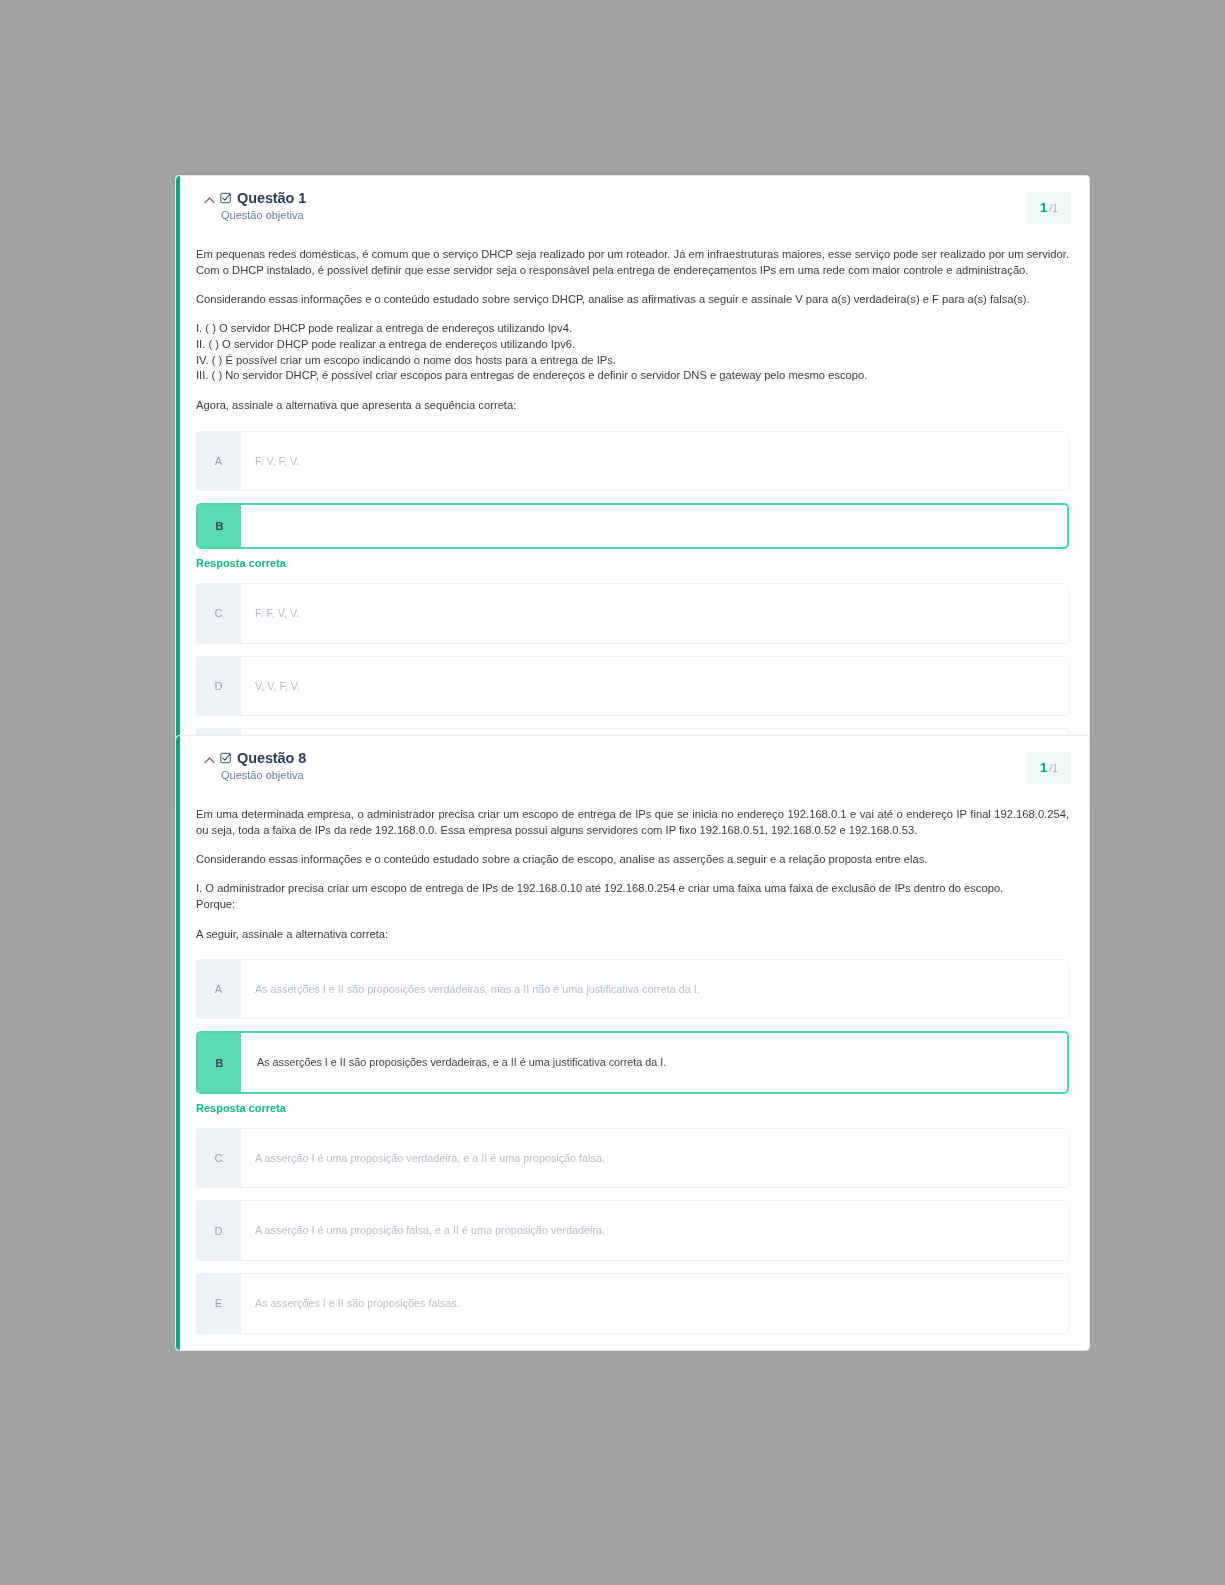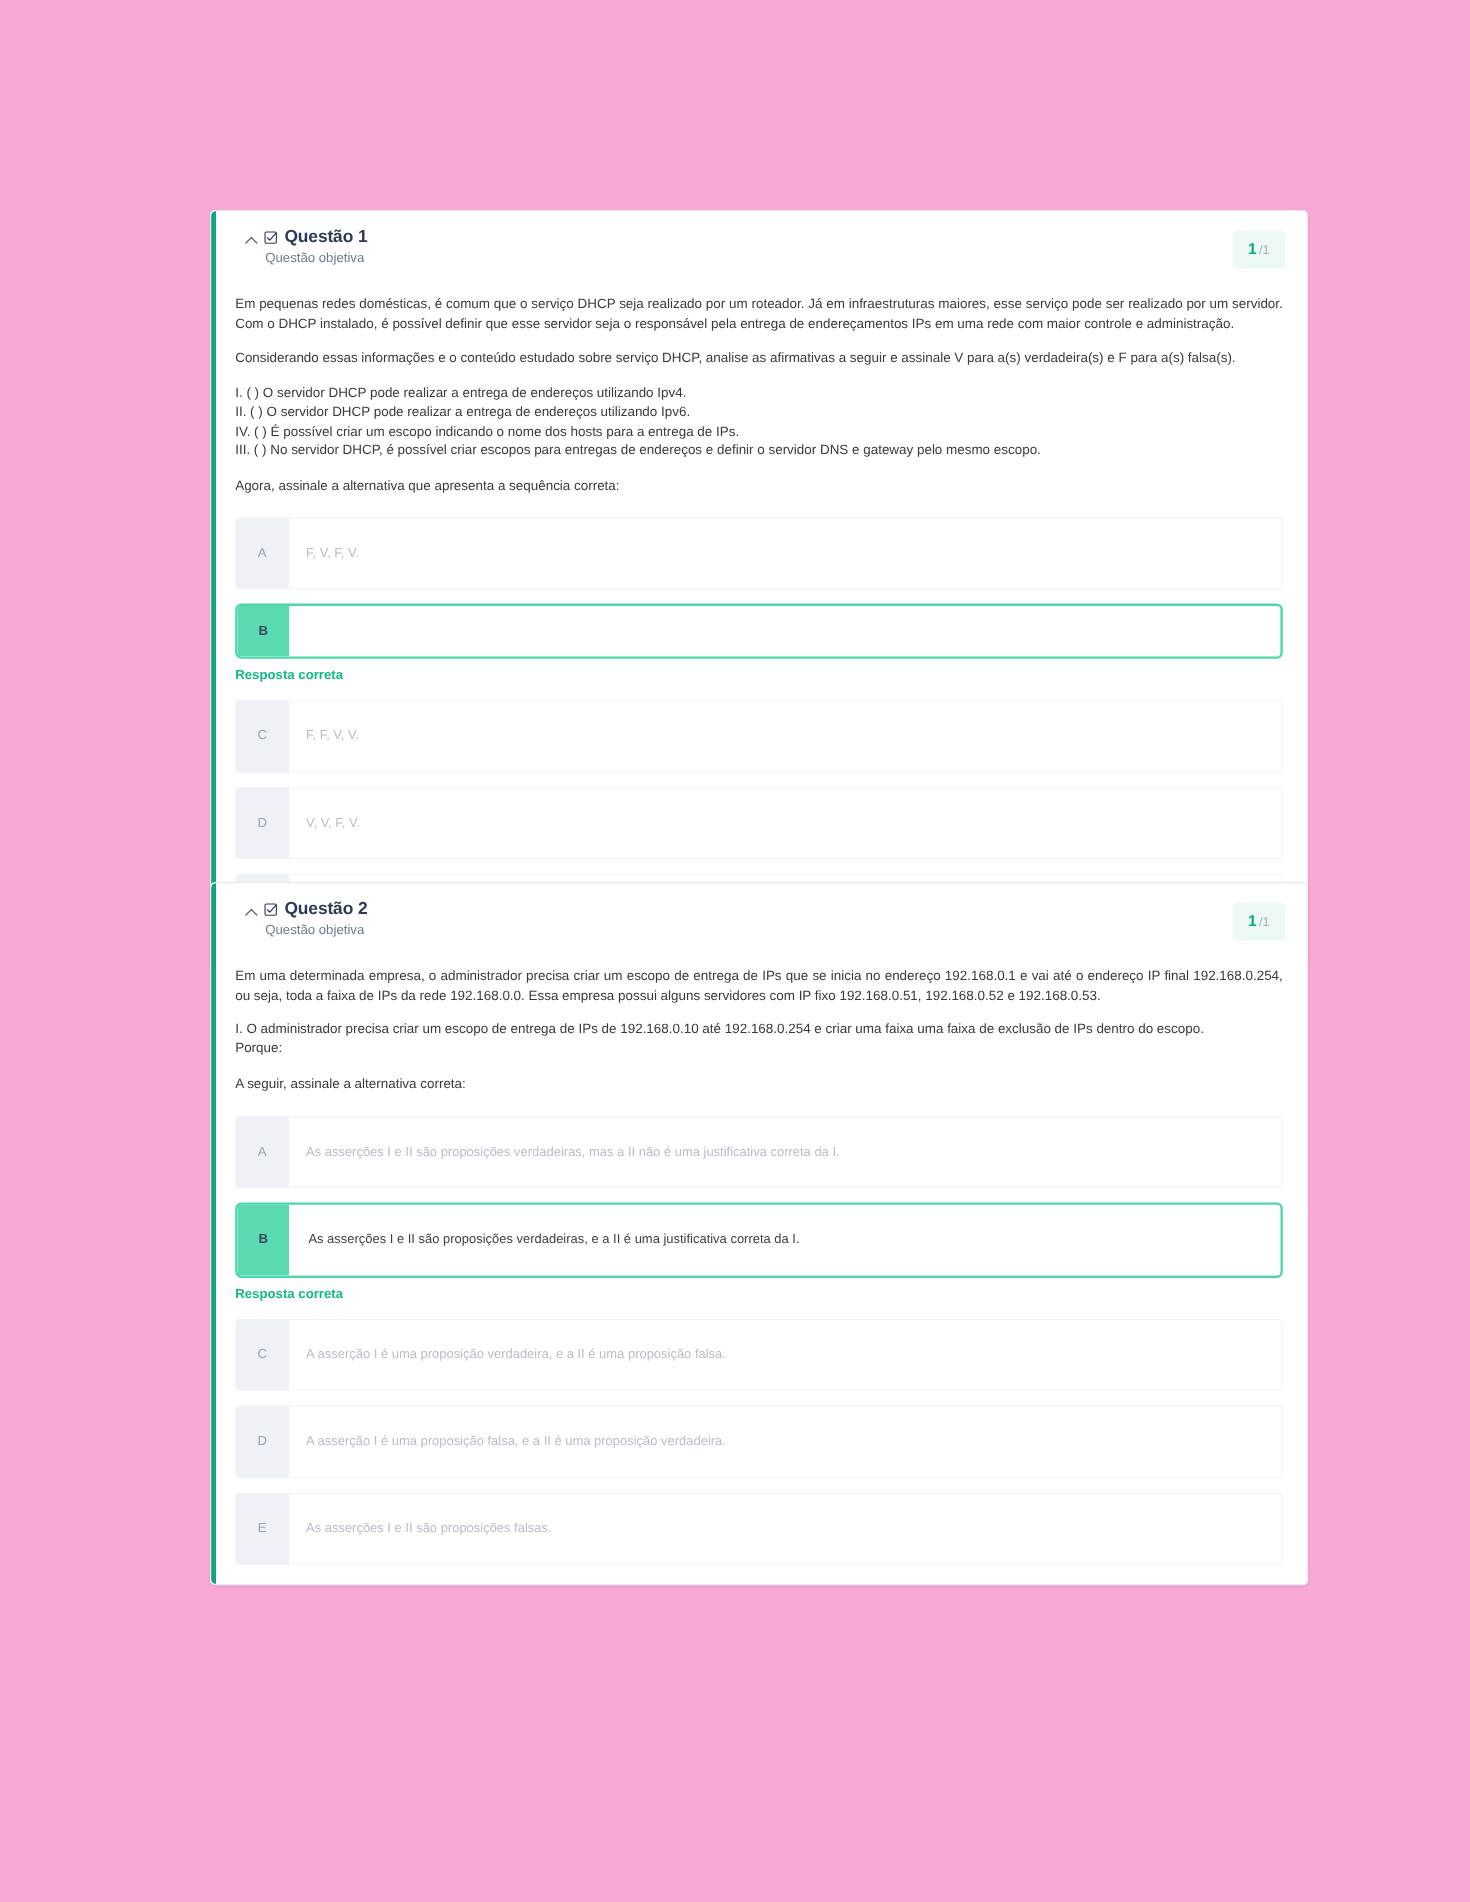--- a/index.html
+++ b/index.html
@@ -14,21 +14,21 @@
     color: #3c3c3c;
     position: relative;
     overflow: hidden;
   }
 
   .page {
     position: absolute;
     left: 0; top: 0;
     width: 1225px;
     height: 1585px;
-    background: #f9a8d4;
+    background: #a3a3a3;
   }
 
   .q-card {
     position: absolute;
     left: 175px;
     width: 915px;
     background: #ffffff;
     border: 1px solid #e6eaee;
     border-radius: 4px;
     box-shadow: 0 1px 3px rgba(40,50,70,0.07);
@@ -260,32 +260,33 @@
           </svg>
       </div>
       <div class="q-titlewrap">
         <div class="q-title">
           <span class="qicon">
             <svg width="12" height="12" viewBox="0 0 14 14">
                 <rect x="1" y="1.5" width="11" height="11" rx="1.2" fill="none" stroke="#2b3a55" stroke-width="1.1"></rect>
                 <path d="M3.3 7.2 L5.7 9.5 L11.6 2.6" stroke="#2b3a55" stroke-width="1.2" fill="none" stroke-linecap="round" stroke-linejoin="round"></path>
               </svg>
           </span>
-          <span>Questão 2</span>
+          <span>Questão 8</span>
         </div>
         <div class="q-sub">Questão objetiva</div>
       </div>
       <div class="score-badge">
         <span class="got">1</span>
         <span class="tot">/1</span>
       </div>
     </div>
 
     <div class="q-body">
       <p class="ptext" style="margin-top:14px;">Em uma determinada empresa, o administrador precisa criar um escopo de entrega de IPs que se inicia no endereço 192.168.0.1 e vai até o endereço IP final 192.168.0.254, ou seja, toda a faixa de IPs da rede 192.168.0.0. Essa empresa possui alguns servidores com IP fixo 192.168.0.51, 192.168.0.52 e 192.168.0.53.</p>
+      <p class="ptext nojust">Considerando essas informações e o conteúdo estudado sobre a criação de escopo, analise as asserções a seguir e a relação proposta entre elas.</p>
       <div class="plist">
         <div>I. O administrador precisa criar um escopo de entrega de IPs de 192.168.0.10 até 192.168.0.254 e criar uma faixa uma faixa de exclusão de IPs dentro do escopo.</div>
         <div>Porque:</div>
       </div>
       <p class="ptext nojust">A seguir, assinale a alternativa correta:</p>
     </div>
 
     <div class="options">
       <div class="opt">
         <div class="letter">A</div>

